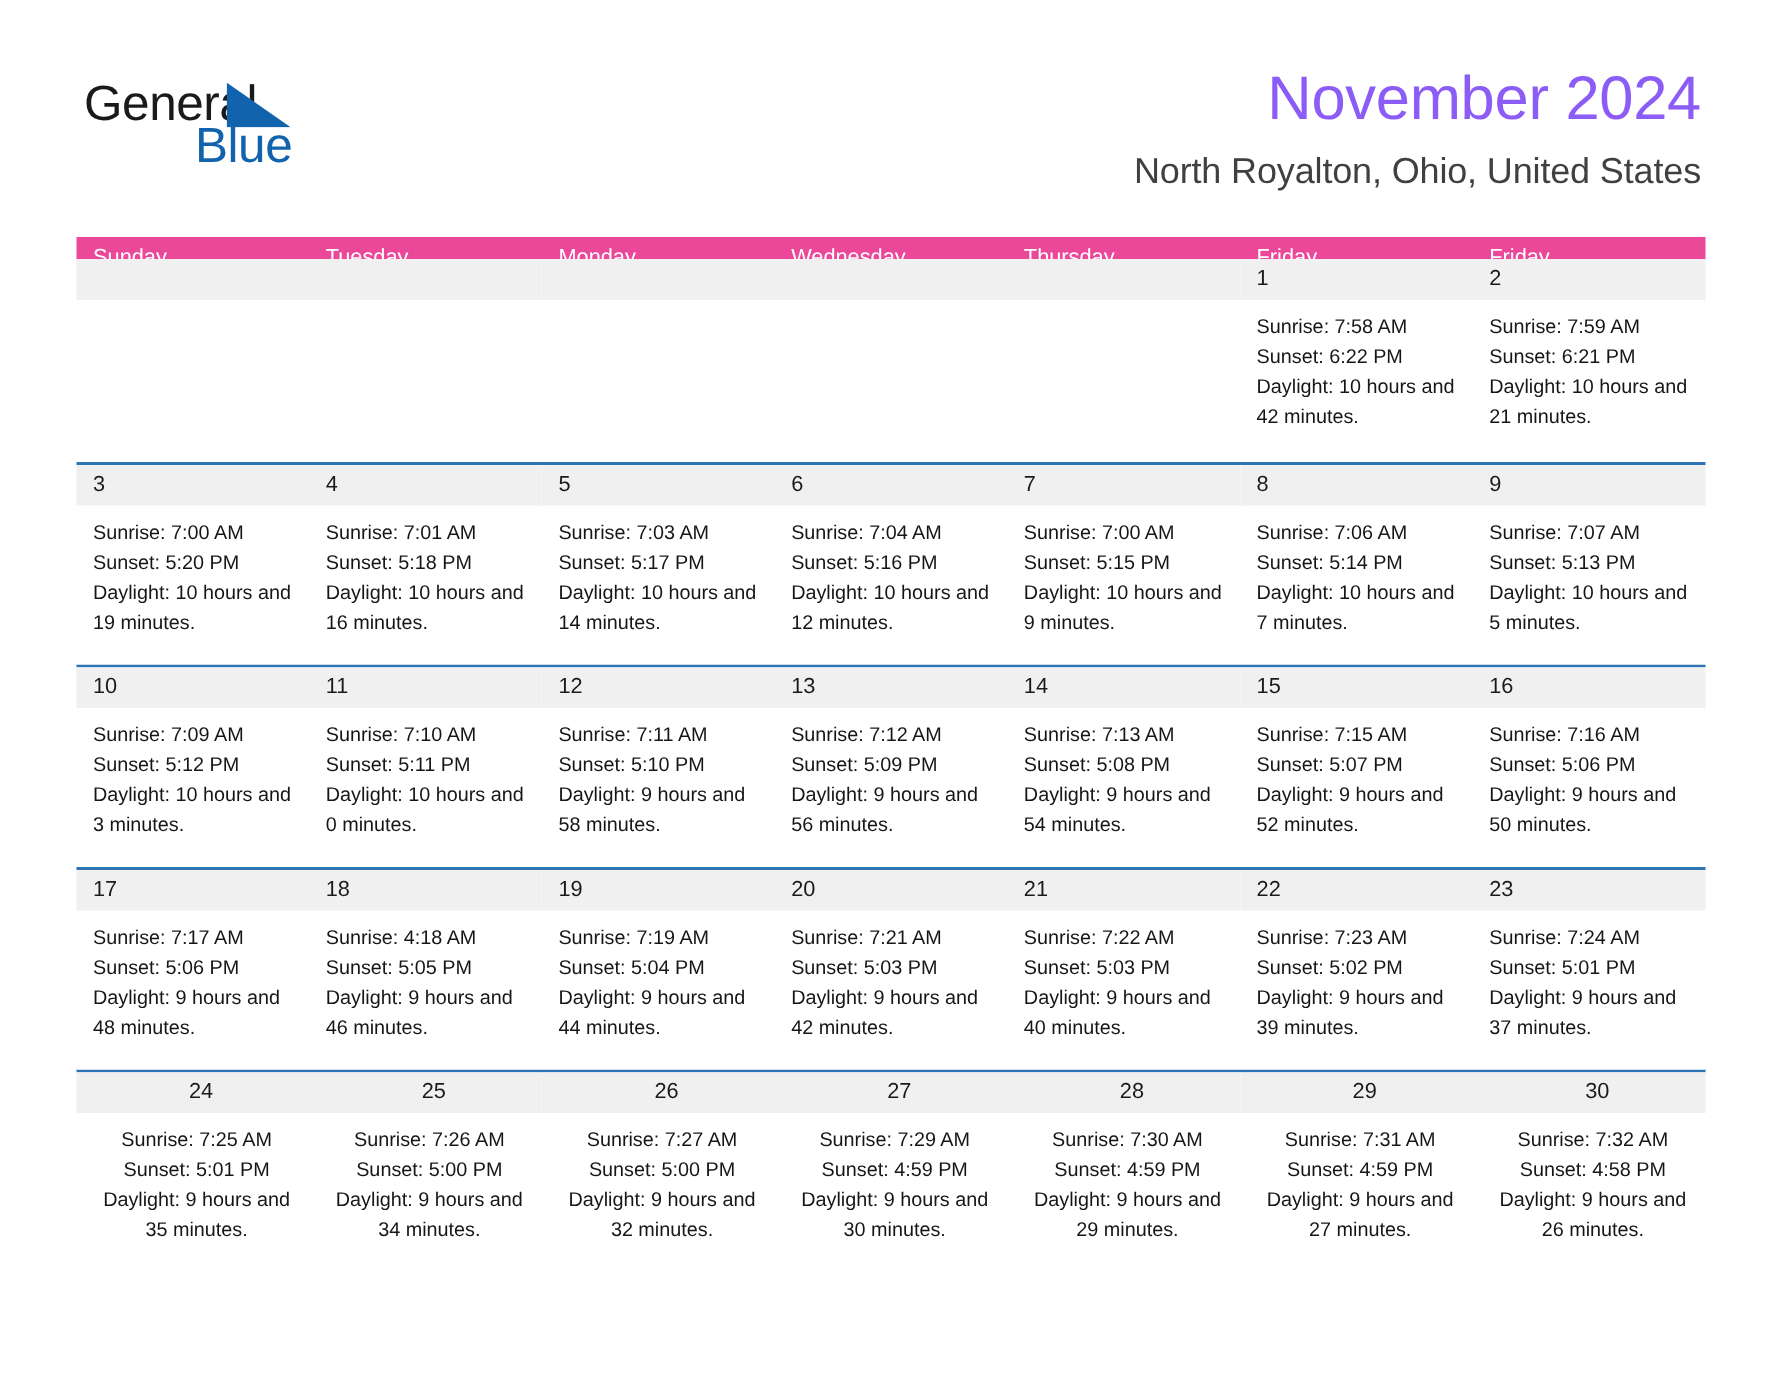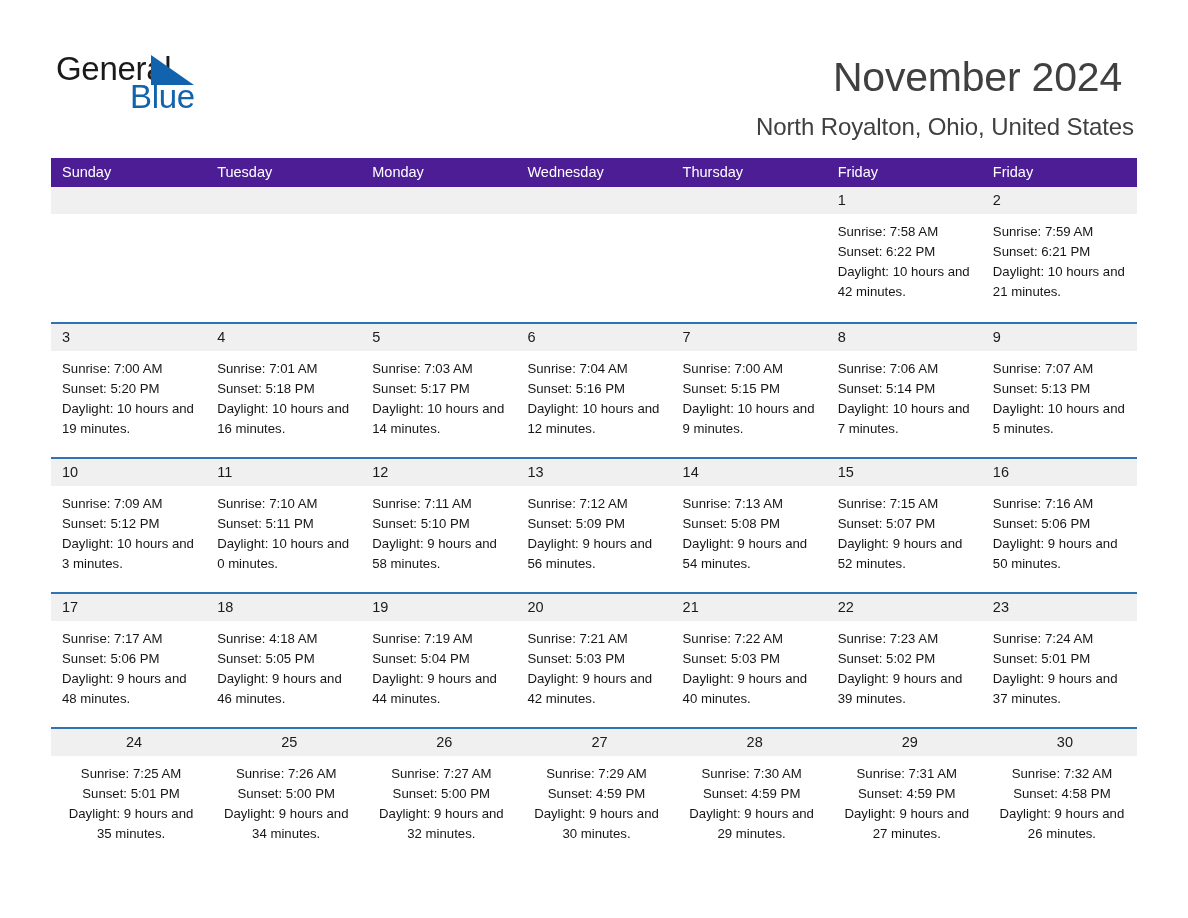--- a/index.html
+++ b/index.html
@@ -67,46 +67,47 @@
   }
   .title-block {
     position: absolute;
     right: 54px;
     top: 44px;
     text-align: right;
   }
   .month-title {
     font-size: 41px;
     font-weight: normal;
-    color: #404040;
+    color: #8b5cf6;
     letter-spacing: -0.2px;
     line-height: 1.05;
-    margin: 12px;
+    margin: 0;
   }
   .location {
     font-size: 24px;
     font-weight: normal;
     color: #404040;
     letter-spacing: -0.1px;
     line-height: 1.1;
     margin: 15px 0 0 0;
     white-space: nowrap;
   }
 
   
   .calendar {
     position: absolute;
     left: 51px;
     top: 158px;
     width: 1086px;
   }
   .weekday-row {
     display: flex;
-    background: #4c1d95;
-    height: 29px;
+    background: #ec4899;
+    height: 15px;
+    justify-content: flex-end;
   }
   .weekday {
     flex: 1 1 0;
     color: #ffffff;
     font-size: 14.5px;
     line-height: 29px;
     padding-left: 11px;
     white-space: nowrap;
   }
 

